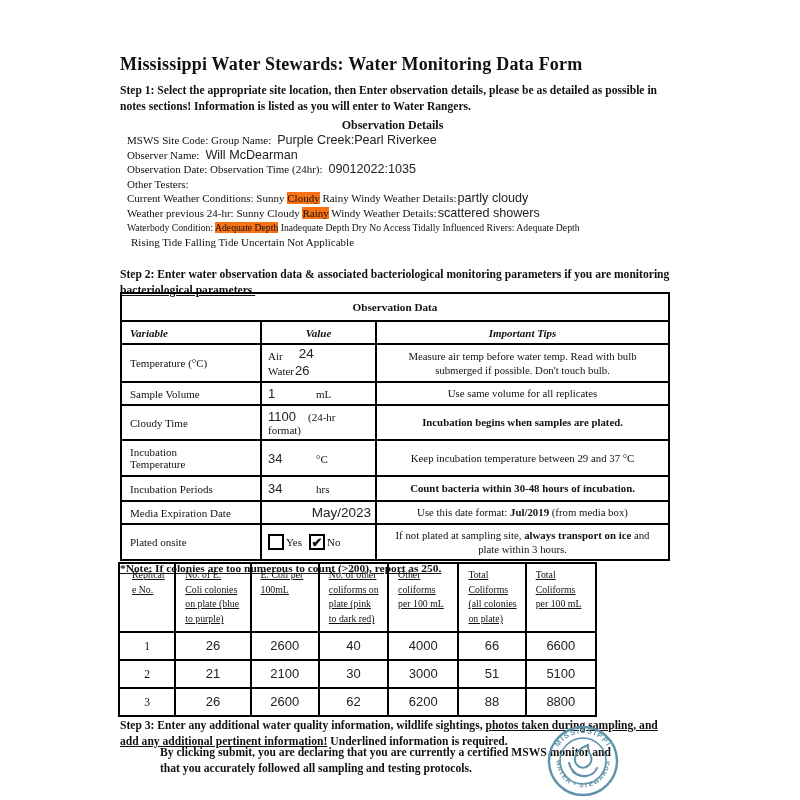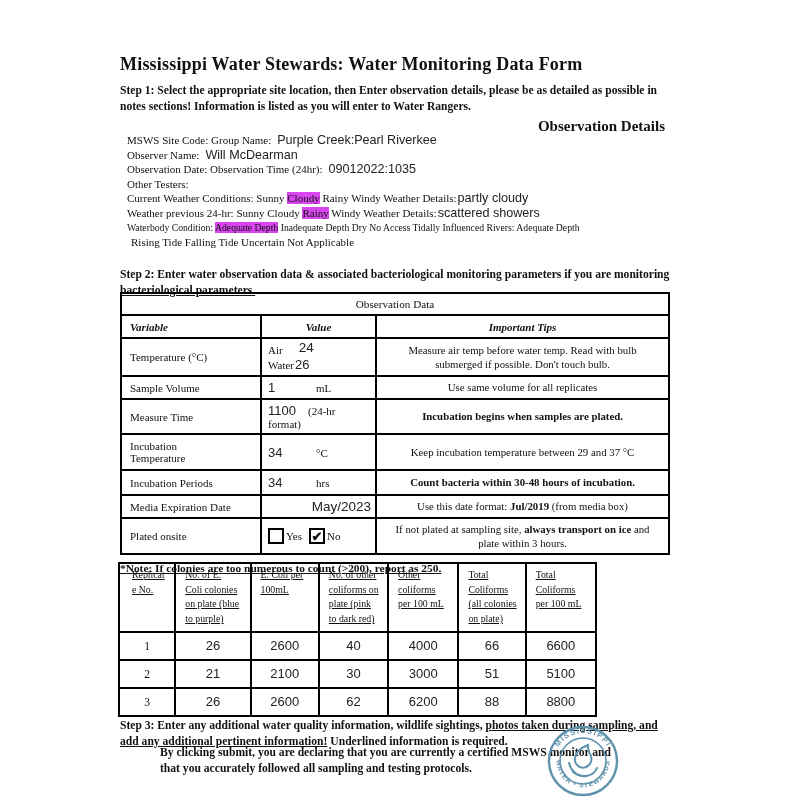--- a/index.html
+++ b/index.html
@@ -19,44 +19,44 @@
   }
   .step-par {
     position: absolute; left: 120px; width: 556px;
     font-size: 11.6px; font-weight: bold; line-height: 1.35;
   }
   #step1 { top: 57px; }
   #step2 { top: 241px; }
   #step3 { top: 692px; }
   .obs-heading {
     position: absolute; left: 120px; top: 92px; width: 545px;
-    text-align: right; font-weight: bold; font-size: 15px;
+    text-align: center; font-weight: bold; font-size: 12px;
   }
   .fields {
     position: absolute; left: 127px; top: 107px; width: 560px;
     font-size: 11px; line-height: 14.6px;
   }
   .field-line { white-space: nowrap; }
   .val {
     font-family: "Liberation Sans", sans-serif;
     font-size: 12.6px; margin-left: 6px; color: #222;
   }
-  .hl { background: #d946ef; }
+  .hl { background: #f97316; }
   .small-line { font-size: 9.7px; }
   .indent2 { margin-left: 4px; }
   u.req { text-decoration: underline; }
 
   
   table.obs {
     position: absolute; left: 120px; top: 266px;
     border-collapse: collapse; table-layout: fixed;
     width: 548px; font-size: 11px;
   }
   table.obs td, table.obs th { border: 2px solid #000; vertical-align: middle; }
-  table.obs .cap { text-align: center; font-weight: normal; height: 22px; font-size: 11.2px; }
+  table.obs .cap { text-align: center; font-weight: bold; height: 28px; font-size: 11.2px; }
   table.obs .colhead { font-style: italic; font-weight: bold; height: 23px; }
   table.obs .colhead td { padding-left: 8px; }
   table.obs .colhead .c { text-align: center; padding-left: 0; }
   td.varc { padding: 4px 4px 4px 8px; white-space: pre-line; }
   td.valc { padding: 3px 4px 3px 6px; }
   td.tipc { text-align: center; padding: 3px 10px; font-size: 10.8px; line-height: 1.3; }
   .num {
     font-family: "Liberation Sans", sans-serif;
     font-size: 13px; color: #222;
   }
@@ -164,21 +164,21 @@
         <div class="waterrow"><span>Water</span><span class="num">26</span></div>
       </td>
       <td class="tipc">Measure air temp before water temp. Read with bulb  submerged if possible. Don't touch bulb.</td>
     </tr>
     <tr style="height:21px">
       <td class="varc">Sample Volume</td>
       <td class="valc"><span class="num unit-off">1</span><span>mL</span></td>
       <td class="tipc">Use same volume for all replicates</td>
     </tr>
     <tr style="height:23px">
-      <td class="varc">Measure Time</td>
+      <td class="varc">Cloudy Time</td>
       <td class="valc"><span class="num" style="display:inline-block;min-width:40px">1100</span><span>(24-hr format)</span></td>
       <td class="tipc" style="font-weight:bold">Incubation begins when samples are plated.</td>
     </tr>
     <tr style="height:36px">
       <td class="varc">Incubation
 Temperature</td>
       <td class="valc"><span class="num unit-off">34</span><span>°C</span></td>
       <td class="tipc">Keep incubation temperature between 29 and 37 °C</td>
     </tr>
     <tr style="height:25px">

